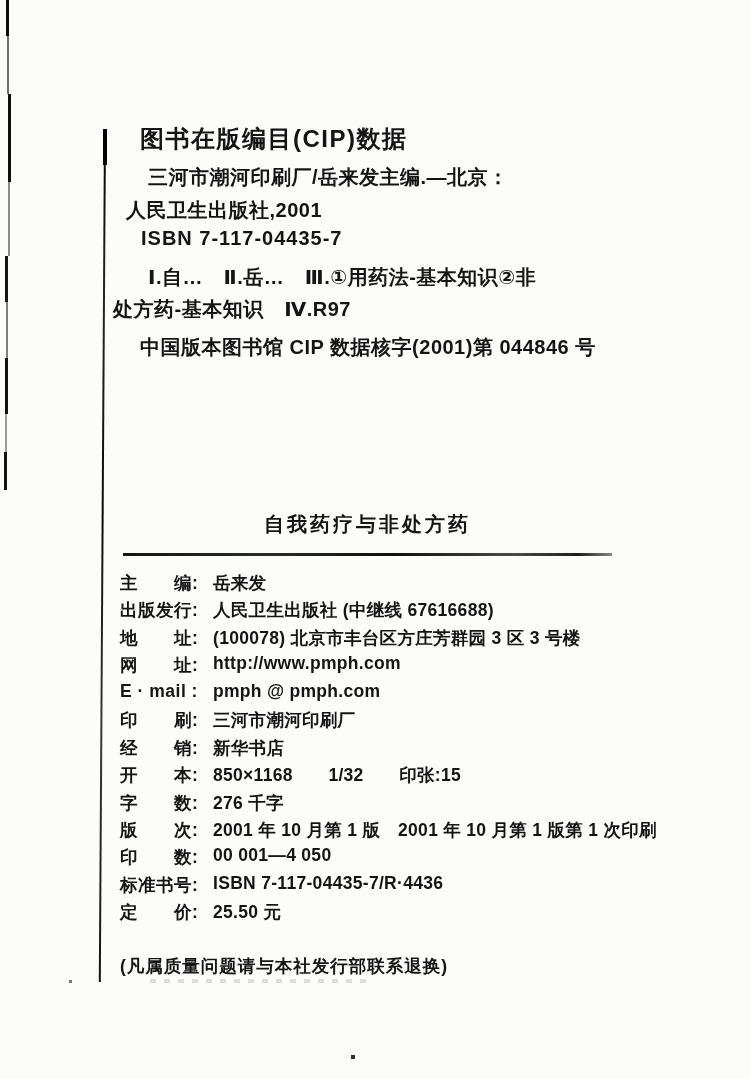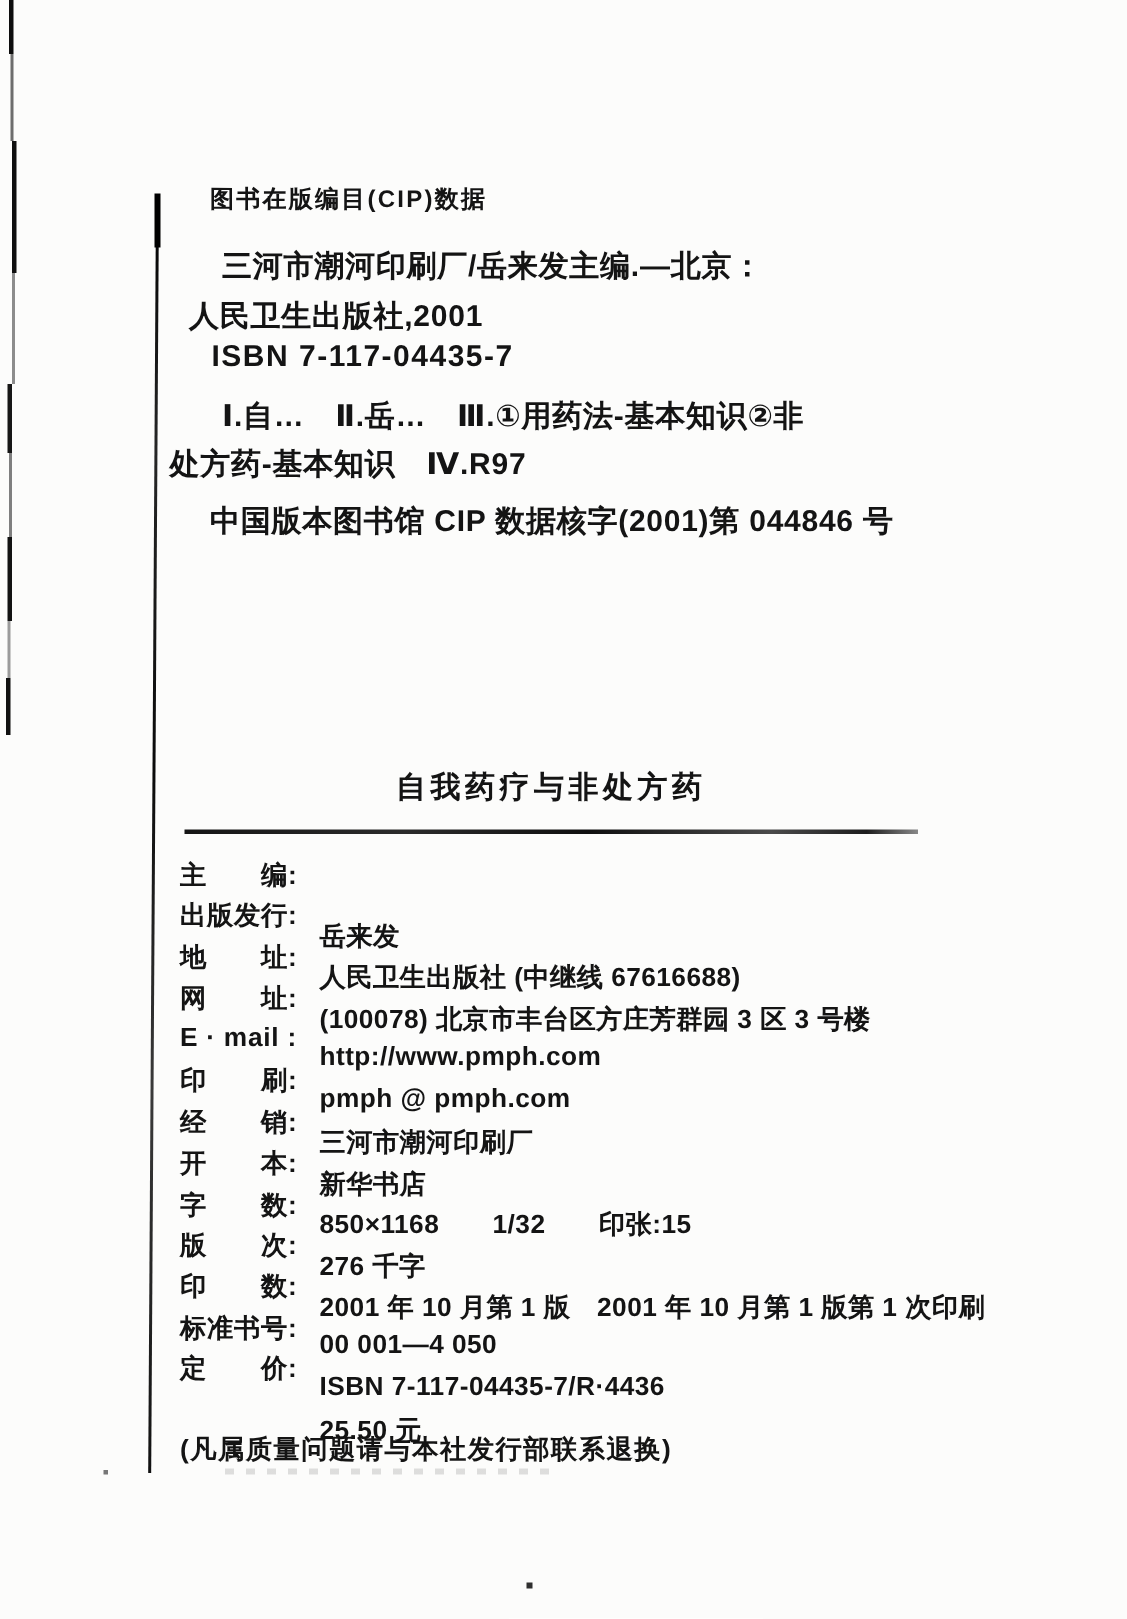--- a/index.html
+++ b/index.html
@@ -22,38 +22,38 @@
     left:104px;top:130px;width:2px;height:852px;
     background:linear-gradient(180deg,#000 0%,#262626 20%,#0a0a0a 45%,#3a3a3a 70%,#111 100%);
     transform:rotate(0.35deg);transform-origin:top center;
   }
   .cip-notch{left:103px;top:129px;width:4px;height:36px;background:#000;}
   .smudge{left:150px;top:979px;width:220px;height:4px;
     background:repeating-linear-gradient(90deg,rgba(0,0,0,0.12) 0 6px,transparent 6px 14px);}
   .speck1{left:351px;top:1055px;width:4px;height:4px;background:#2f2f2f;}
   .speck2{left:69px;top:980px;width:3px;height:3px;background:#777;}
   
-  .cip-heading{position:absolute;left:140px;top:123px;font-size:16px;letter-spacing:1.5px;}
+  .cip-heading{position:absolute;left:140px;top:123px;font-size:24px;letter-spacing:1.5px;}
   .cip-line{position:absolute;font-size:20px;letter-spacing:0.5px;white-space:nowrap;}
   .l0{left:148px;top:164px;}
   .l1{left:126px;top:197px;}
   .l2{left:141px;top:227px;letter-spacing:1px;}
   .l3{left:148px;top:264px;}
   .l4{left:113px;top:296px;}
   .l5{left:140px;top:334px;}
   
   .book-title{position:absolute;left:123px;top:511px;width:489px;text-align:center;
     font-size:20px;letter-spacing:3px;}
   .title-rule{position:absolute;left:123px;top:553px;width:489px;height:3px;
     background:linear-gradient(90deg,#151515 0%,#2b2b2b 30%,#0f0f0f 55%,#4a4a4a 80%,#1d1d1d 93%,#888 100%);}
   
   .colophon{position:absolute;left:120px;top:571px;width:560px;}
   .row{display:flex;height:27.45px;font-size:17.5px;}
   .lbl{width:93px;flex:none;letter-spacing:0.5px;white-space:nowrap;}
-  .val{letter-spacing:0.3px;white-space:nowrap;margin-top:41px;}
+  .val{letter-spacing:0.3px;white-space:nowrap;}
   
   .footer1{position:absolute;left:120px;top:927px;width:492px;text-align:center;
     font-size:17.5px;letter-spacing:0.5px;white-space:nowrap;}
   .footer2{position:absolute;left:120px;top:954px;width:492px;
     font-size:17.5px;letter-spacing:1px;white-space:nowrap;}
 </style>
 </head>
 <body>
 
 <div class="page">

